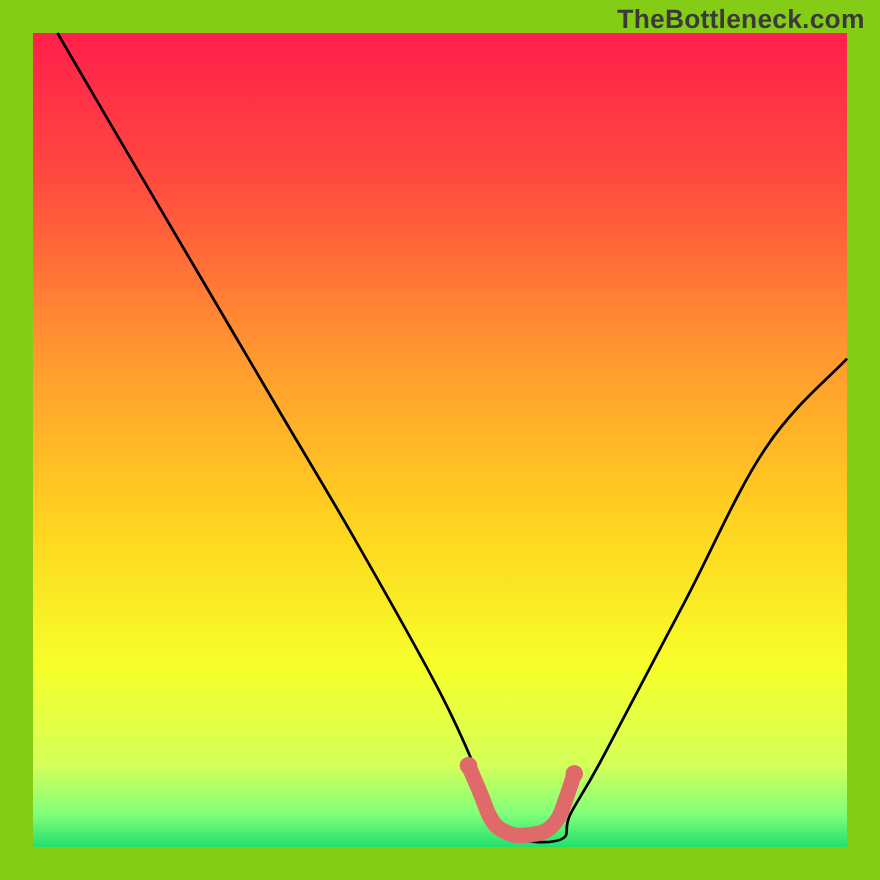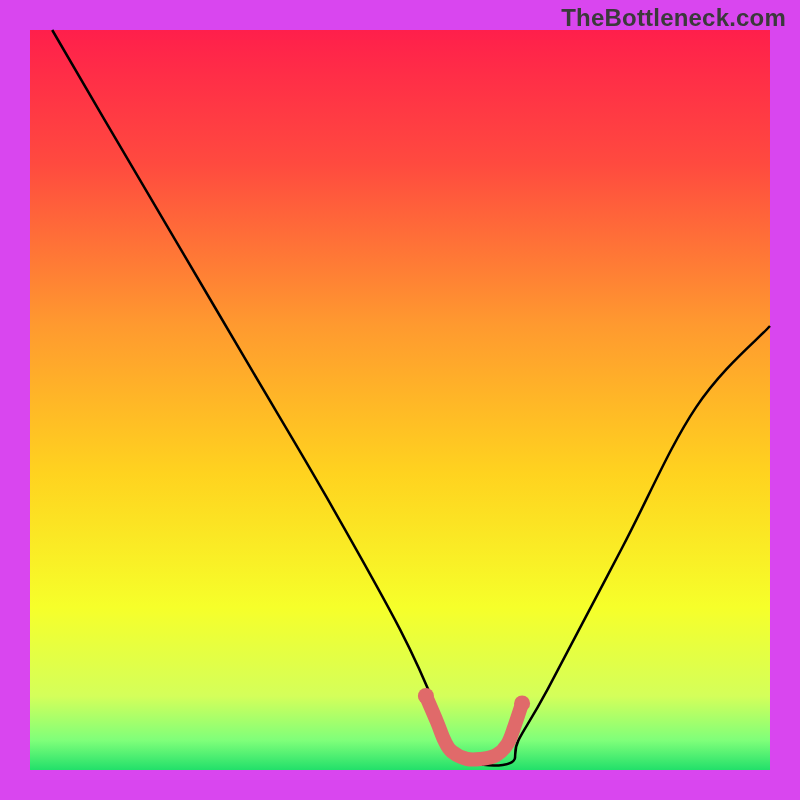--- a/index.html
+++ b/index.html
@@ -8,21 +8,21 @@
     background: #000;
     width: 800px;
     height: 800px;
     overflow: hidden;
     font-family: Arial, Helvetica, sans-serif;
   }
   .frame {
     position: relative;
     width: 800px;
     height: 800px;
-    background: #d946ef;
+    background: #84cc16;
   }
   .watermark {
     position: absolute;
     top: 4px;
     right: 14px;
     color: #3a3a3a;
     font-size: 24px;
     font-weight: 600;
     z-index: 3;
     letter-spacing: 0.2px;

